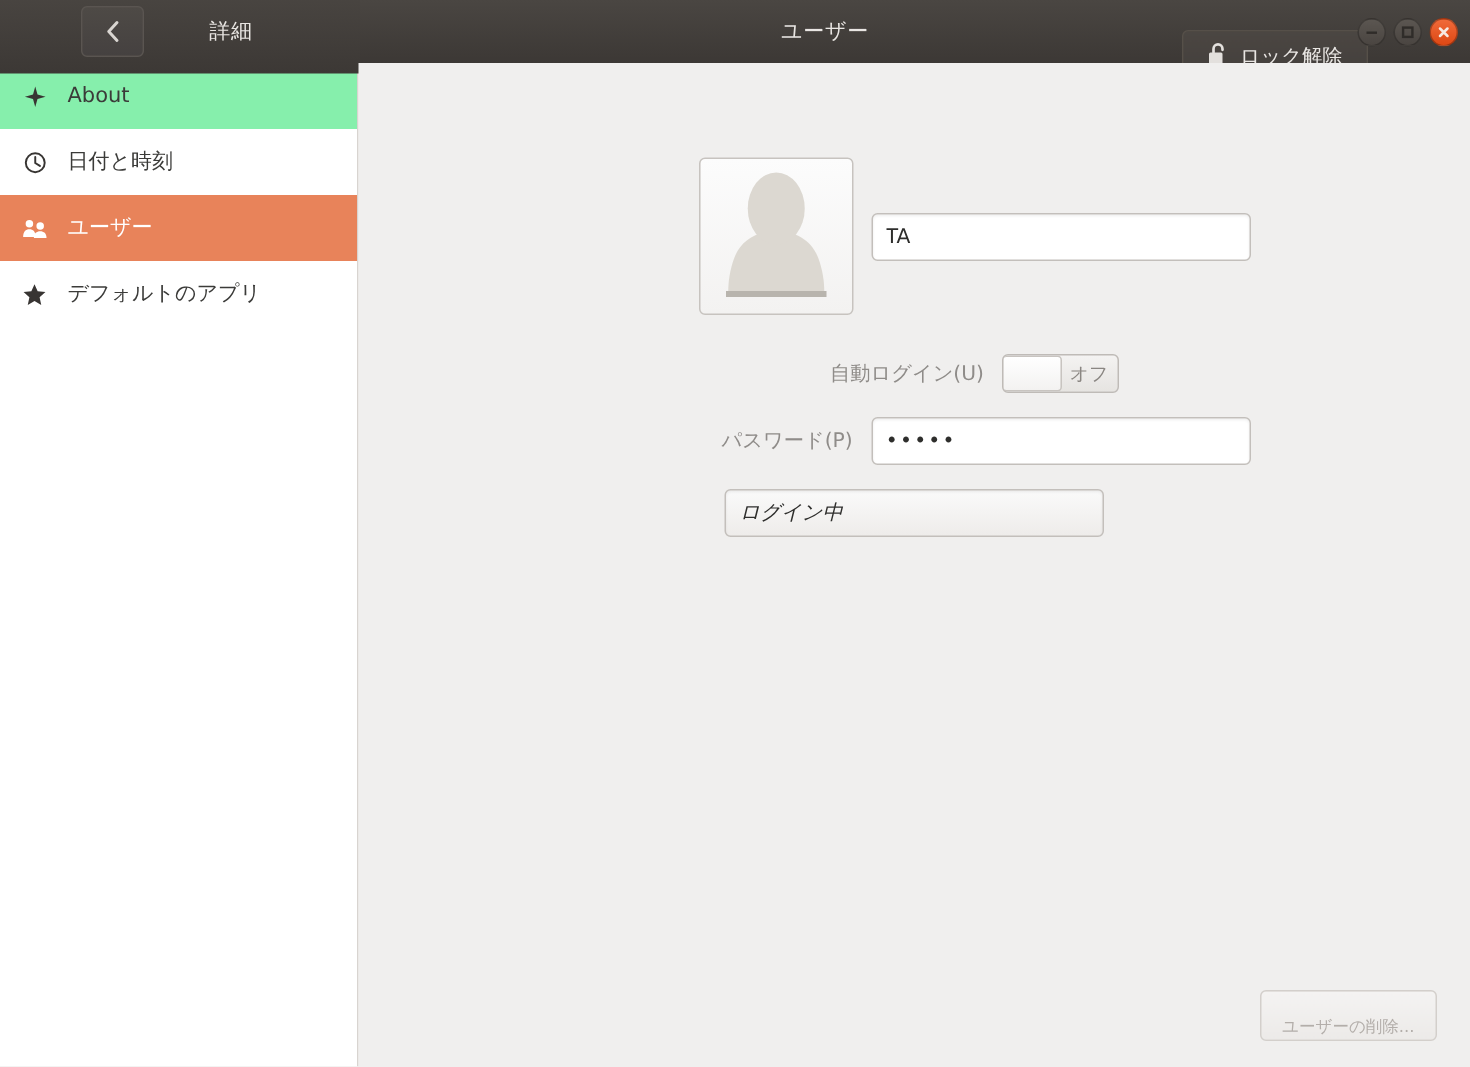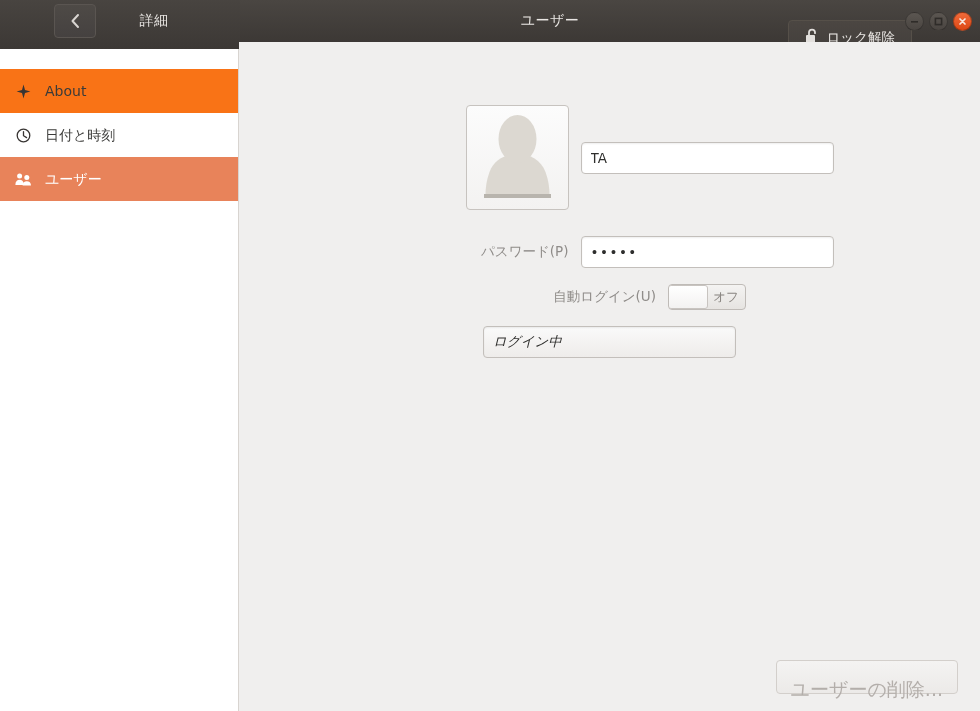--- a/index.html
+++ b/index.html
@@ -76,21 +76,21 @@
     width: 239px; min-width: 239px; background: #ffffff;
     border-right: 1px solid #d8d4d0;
     display: flex; flex-direction: column;
   }
   .side-item {
     height: 44px; display: flex; align-items: center;
     padding-left: 13px; gap: 12px;
     font-size: 14px; color: #3b3b39; cursor: pointer;
     background: #ffffff;
   }
-  .side-item.alt { background: #f97316; margin-top: 27px; }
+  .side-item.alt { background: #86efac; }
   .side-item.selected { background: #e8835a; color: #ffffff; }
   .side-icon { width: 20px; display: flex; align-items: center; justify-content: center; }
   .side-icon svg { display: block; }
   .side-label { line-height: 1; }
 
   
   .main { flex: 1; background: #f0efee; position: relative; }
 
   .form {
     position: absolute; left: 0; right: 0; top: 63px;
@@ -146,21 +146,21 @@
   .toggle .tg-label {
     flex: 1; text-align: center; font-size: 12.5px; color: #8a8682;
   }
 
   
   .delete-btn {
     position: absolute; right: 22px; bottom: 17px;
     height: 34px; padding: 16px 14px;
     border: 1px solid #d3cfcb; border-radius: 4px;
     background: linear-gradient(to bottom, #f4f3f2 0%, #eceae8 100%);
-    color: #b3aeaa; font-size: 19px; font-family: inherit;
+    color: #b3aeaa; font-size: 11px; font-family: inherit;
     cursor: default;
   }
 </style>
 </head>
 <body>
 
 <div class="window">
 
   <div class="titlebar">
 
@@ -236,20 +236,28 @@
           <svg width="17" height="15" viewBox="0 0 17 15">
             <circle cx="4.6" cy="4.1" r="2.5" fill="#ffffff"></circle>
             <path d="M0.4 13 C0.4 9.4 2.2 7.8 4.6 7.8 C7 7.8 8.8 9.4 8.8 13 Z" fill="#ffffff"></path>
             <circle cx="11.8" cy="5.6" r="2.5" fill="#ffffff"></circle>
             <path d="M7.6 13.6 C7.6 10.6 9.4 9.2 11.8 9.2 C14.2 9.2 16 10.6 16 13.6 Z" fill="#ffffff"></path>
           </svg>
         </span>
         <span class="side-label">ユーザー</span>
       </div>
 
+      <div class="side-item">
+        <span class="side-icon">
+          <svg width="16" height="15" viewBox="0 0 16 15">
+            <path d="M8 0.5 L10.1 5.2 L15.3 5.7 L11.4 9.2 L12.5 14.3 L8 11.6 L3.5 14.3 L4.6 9.2 L0.7 5.7 L5.9 5.2 Z" fill="#383533"></path>
+          </svg>
+        </span>
+        <span class="side-label">デフォルトのアプリ</span>
+      </div>
     </div>
 
     <div class="main">
 
       <div class="form">
 
         <div class="avatar-row">
           <div class="avatar-slot">
             <div class="avatar">
               <span>
@@ -259,33 +267,33 @@
                   <ellipse cx="50.5" cy="33" rx="19" ry="24" fill="#dcd8d1"></ellipse>
                   <rect x="17" y="88" width="67" height="4" fill="#b8b4ad"></rect>
                 </svg>
               </span>
             </div>
           </div>
           <input class="inp" value="TA" style="">
         </div>
 
         <div class="row field-row">
-          <div class="row-label">パスワード(P)</div>
-          <input class="inp pwd" value="•••••" style="">
-        </div>
-
-        <div class="row field-row">
           <div class="row-label">自動ログイン(U)</div>
           <div class="toggle">
             <div class="knob"></div>
             <div class="tg-label">オフ</div>
           </div>
         </div>
 
         <div class="row field-row">
+          <div class="row-label">パスワード(P)</div>
+          <input class="inp pwd" value="•••••" style="">
+        </div>
+
+        <div class="row field-row">
           <input class="inp readonly" readonly="" value="ログイン中" style="">
         </div>
 
       </div>
 
       <button class="delete-btn" disabled="">ユーザーの削除...</button>
     </div>
   </div>
 </div>
 

